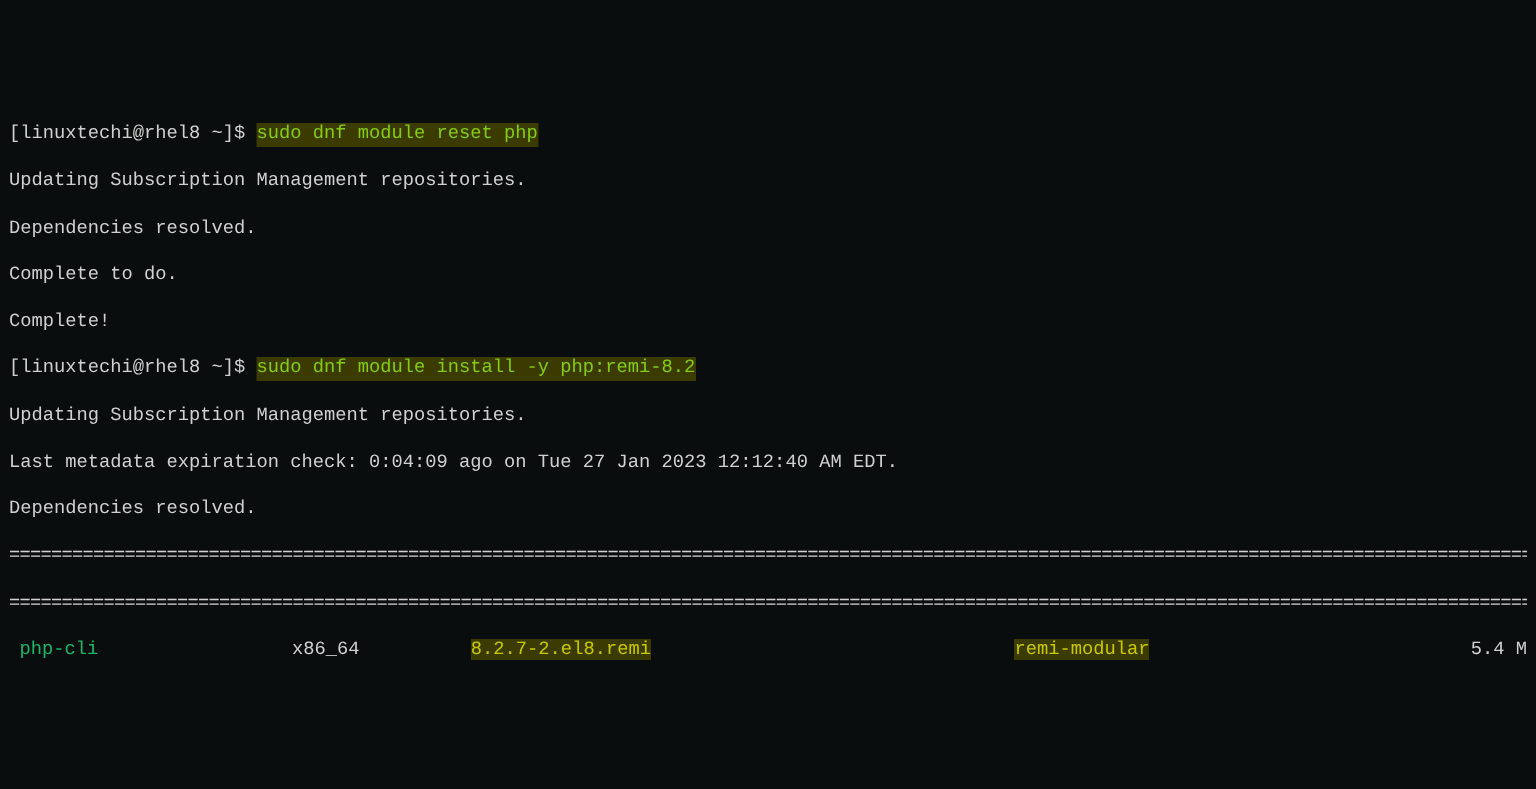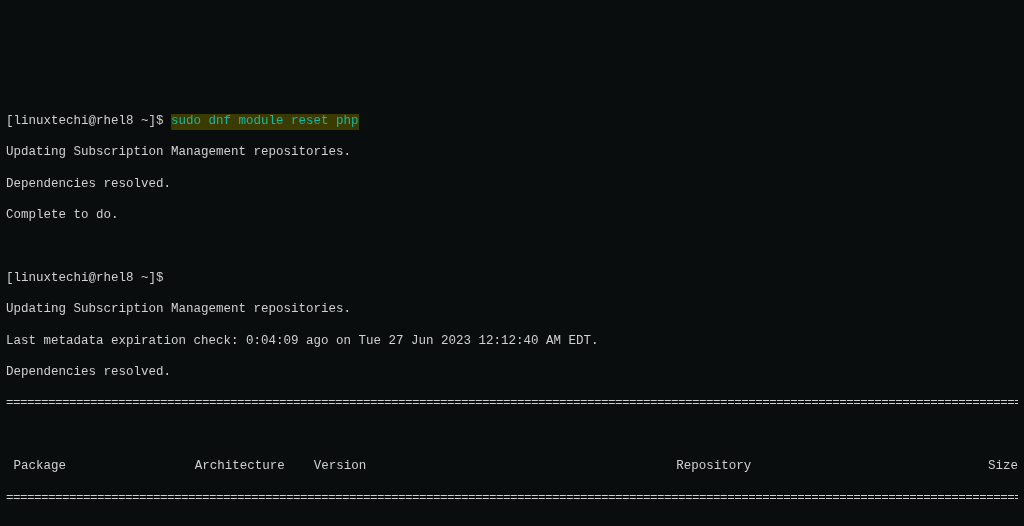--- a/index.html
+++ b/index.html
@@ -9,49 +9,49 @@
       font-family: 'Consolas', 'Courier New', monospace;
       font-size: 12.5px;
       line-height: 1.25;
       padding: 4px 6px;
       width: 1024px;
       height: 526px;
       overflow: hidden;
       white-space: pre;
     }
     .prompt-user { color: #d0d0d0; }
-    .cmd { color: #14b8a6; }
+    .cmd { color: #84cc16; }
     .cmd-bg { background: #3b3b00; }
     .hl-green { color: #18b86b; }
     .hl-yellow { color: #c9c900; background: #3b3b00; }
-    .row { display: flex; margin-top: 32px; }
+    .row { display: flex; }
     .col-pkg { width: 190px; }
     .col-arch { width: 120px; }
     .col-ver { width: 365px; }
     .col-repo { width: 304px; }
     .col-size { width: 40px; text-align: right; }
     .sep { letter-spacing: -0.5px; overflow: hidden; width: 100%; }
     .indent { padding-left: 7px; }
   </style>
 </head>
 <body>
 
 
 
 <div>
 <div class="row"><span class="prompt-user">[linuxtechi@rhel8 ~]$ </span><span class="cmd cmd-bg">sudo dnf module reset php</span></div>
 <div>Updating Subscription Management repositories.</div>
 <div>Dependencies resolved.</div>
 <div>Complete to do.</div>
-<div class="row"><span class="prompt-user">[linuxtechi@rhel8 ~]$ </span></div>
+<div>Complete!</div>
+<div class="row"><span class="prompt-user">[linuxtechi@rhel8 ~]$ </span><span class="cmd cmd-bg">sudo dnf module install -y php:remi-8.2</span></div>
 <div>Updating Subscription Management repositories.</div>
-<div>Last metadata expiration check: 0:04:09 ago on Tue 27 Jun 2023 12:12:40 AM EDT.</div>
+<div>Last metadata expiration check: 0:04:09 ago on Tue 27 Jan 2023 12:12:40 AM EDT.</div>
 <div>Dependencies resolved.</div>
 <div class="sep">==================================================================================================================================================================</div>
-<div class="row"><span class="col-pkg"> Package</span><span class="col-arch">Architecture</span><span class="col-ver">Version</span><span class="col-repo">Repository</span><span class="col-size">Size</span></div>
 <div class="sep">==================================================================================================================================================================</div>
 <div class="row"><span class="col-pkg indent hl-green">php-cli</span><span class="col-arch">x86_64</span><span class="col-ver"><span class="hl-yellow">8.2.7-2.el8.remi</span></span><span class="col-repo"><span class="hl-yellow">remi-modular</span></span><span class="col-size">5.4 M</span></div>
 
 
 
 
 
 
 
 

